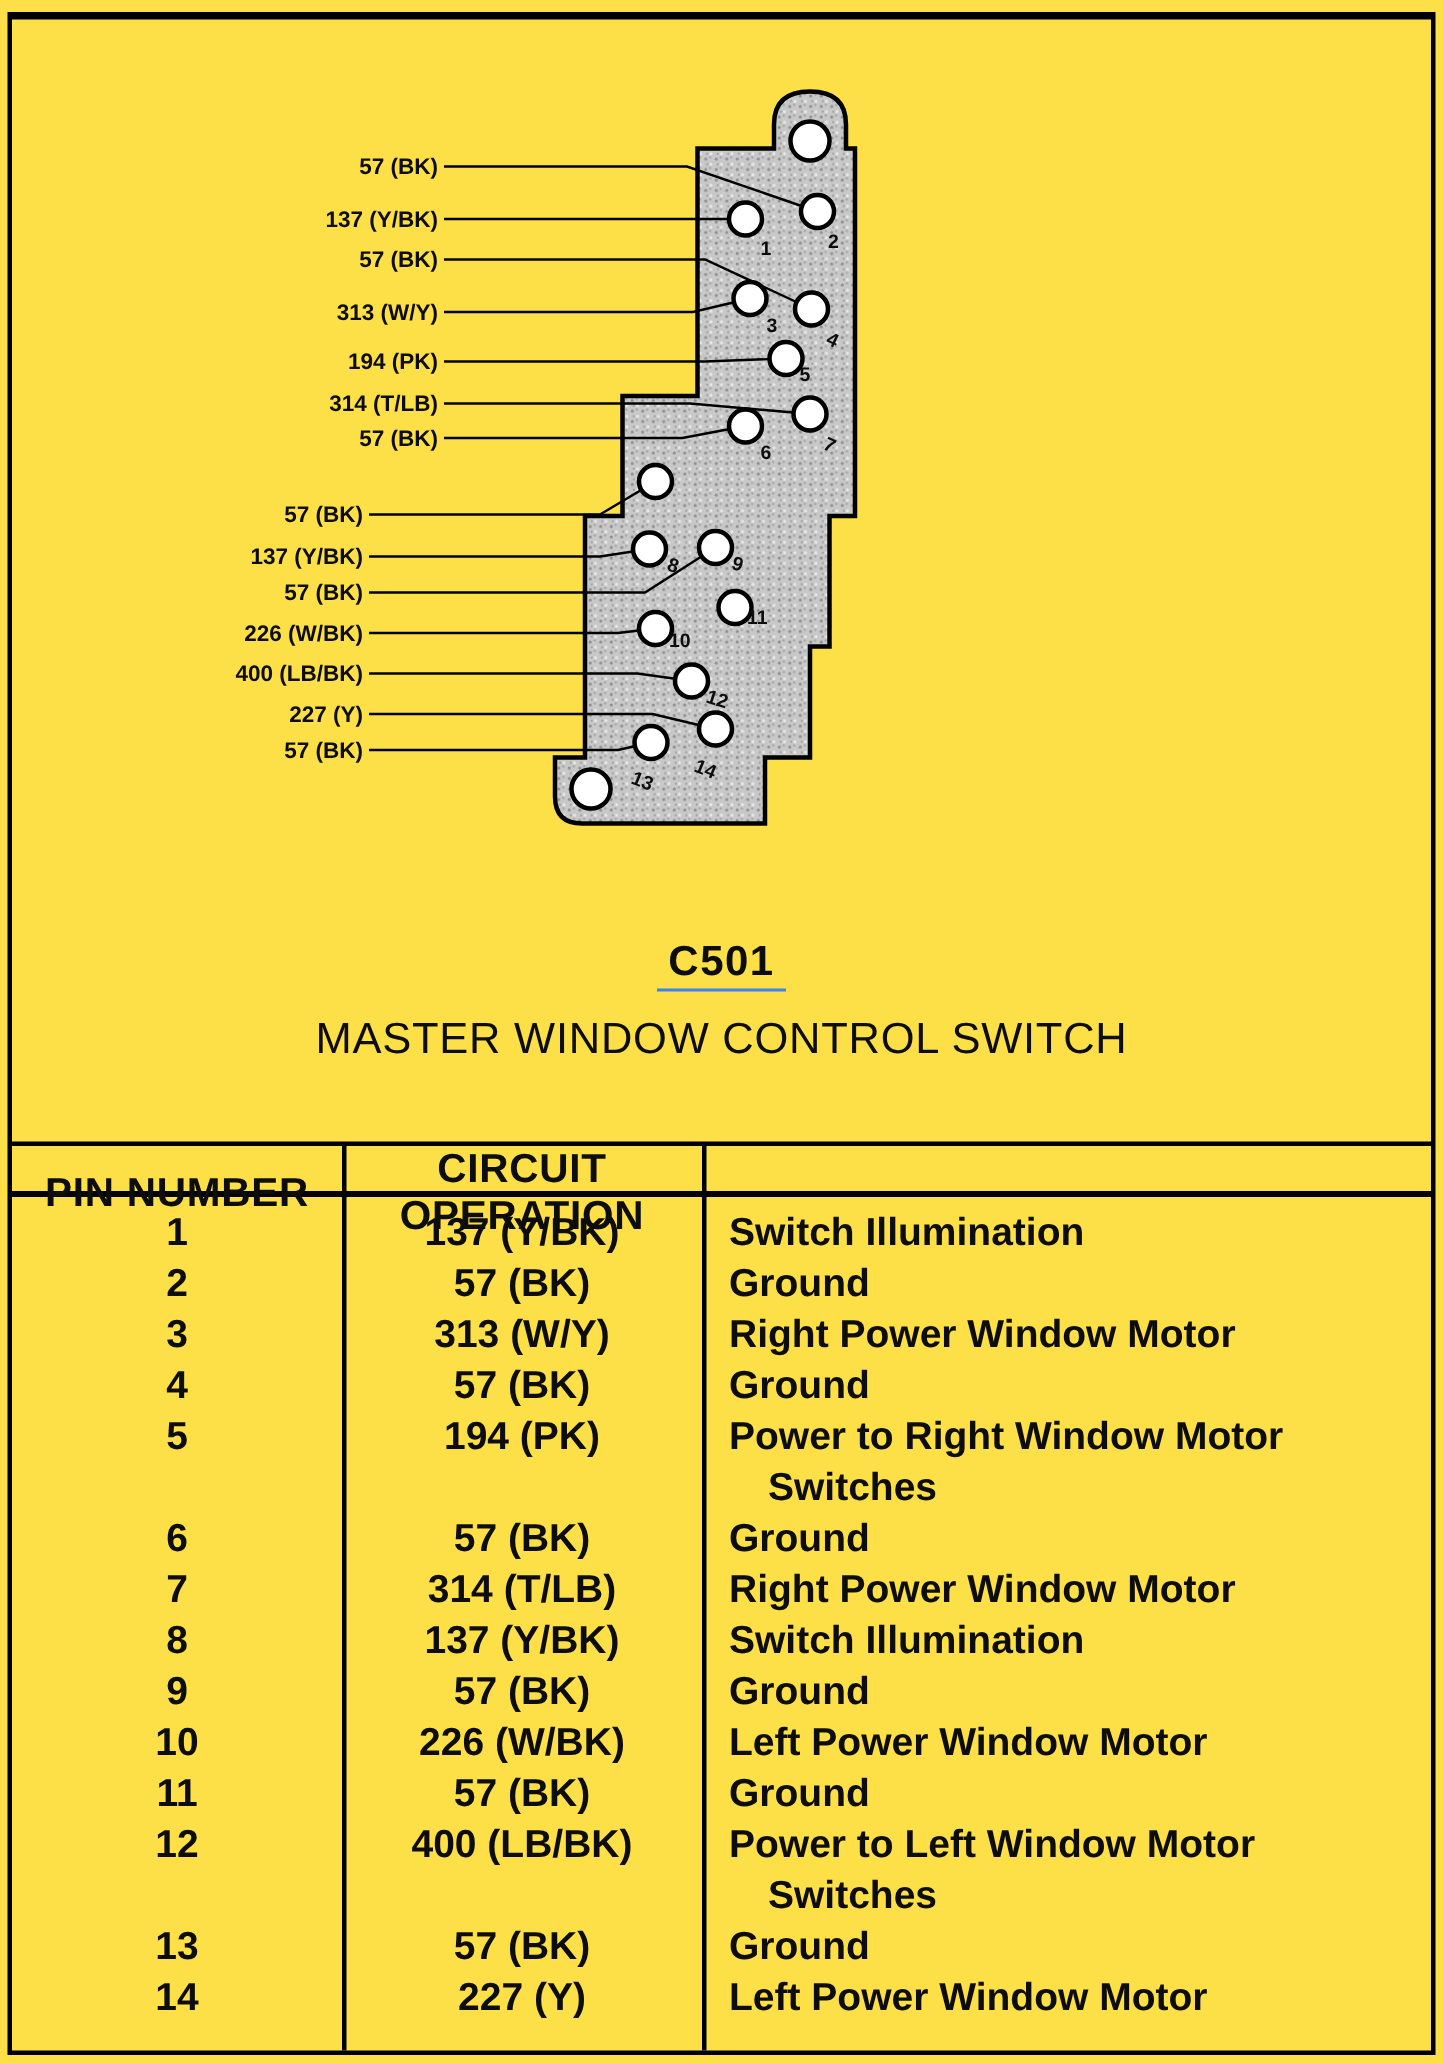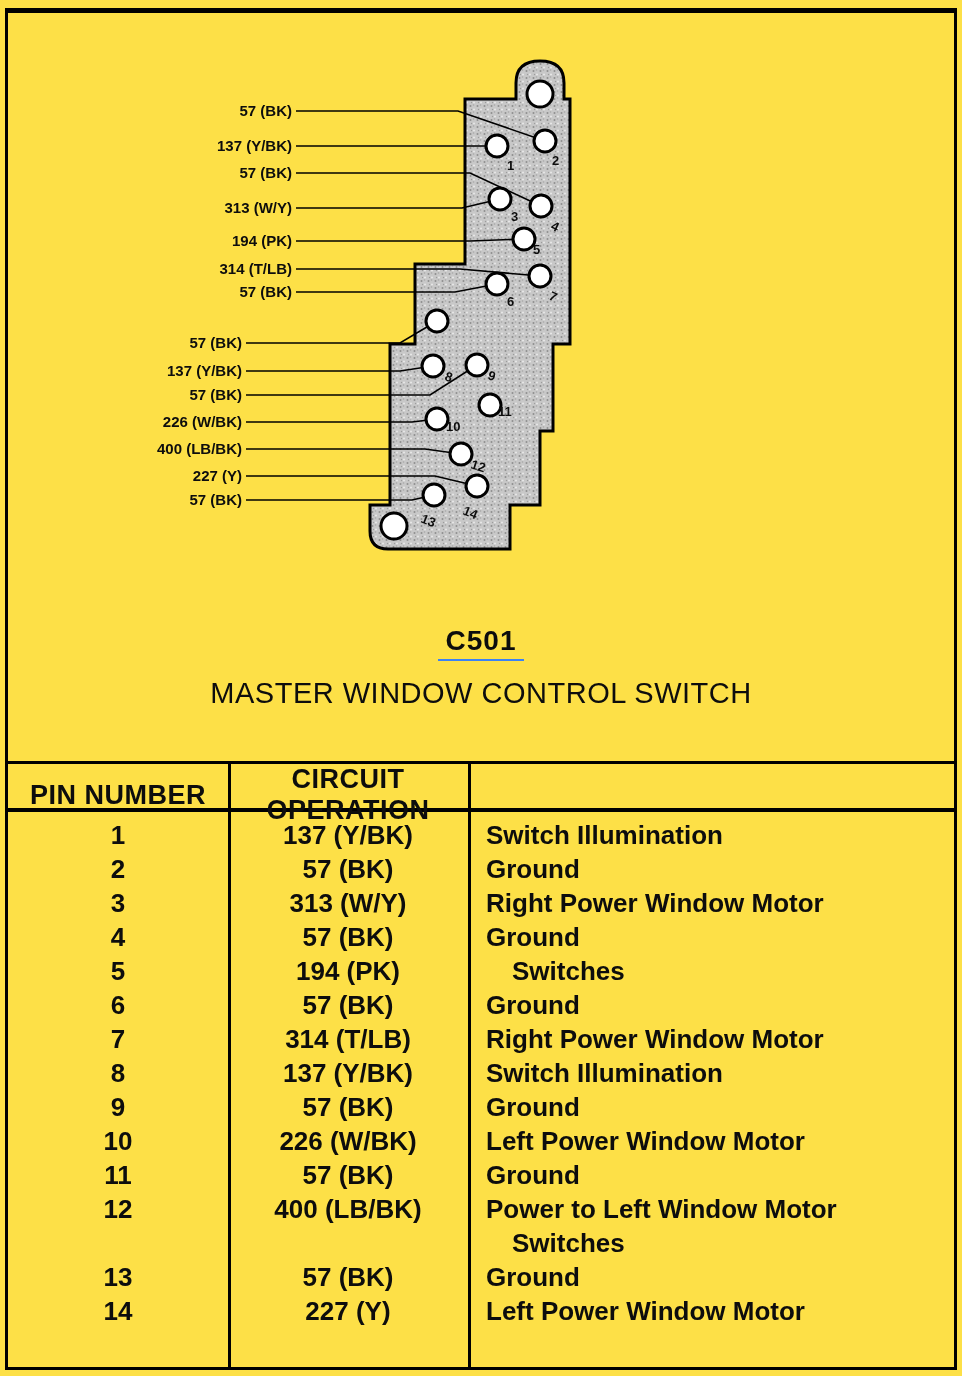--- a/index.html
+++ b/index.html
@@ -41,21 +41,21 @@
     position: relative;
     display: flex; flex-direction: column;
     box-sizing: border-box;
   }
   .vline { position: absolute; top: 0; bottom: 0; width: 3px; background: #000; }
   .vline-1 { left: 220px; }
   .vline-2 { left: 460px; }
   .thead {
     display: grid;
     grid-template-columns: 220px 240px 1fr;
-    height: 48px;
+    height: 34px;
     border-bottom: 4px solid #000;
     align-items: center;
     box-sizing: border-box;
   }
   .th { font-size: 27px; font-weight: bold; text-align: center; letter-spacing: 0.5px; }
   .tbody { flex: 1; padding-top: 6px; }
   .trow { display: grid; grid-template-columns: 220px 240px 1fr; }
   .cell { font-size: 26px; font-weight: bold; line-height: 34px; }
   .cell.pin { text-align: center; }
   .cell.circuit { text-align: center; }
@@ -201,20 +201,21 @@
             <div class="cell pin">4</div>
             <div class="cell circuit">57 (BK)</div>
             <div class="cell op">
               <div>Ground</div>
             </div>
           </div>
           <div class="trow">
             <div class="cell pin">5</div>
             <div class="cell circuit">194 (PK)</div>
             <div class="cell op">
+              <div>Power to Right Window Motor</div>
               <div class="op-cont">Switches</div>
             </div>
           </div>
           <div class="trow">
             <div class="cell pin">6</div>
             <div class="cell circuit">57 (BK)</div>
             <div class="cell op">
               <div>Ground</div>
             </div>
           </div>

